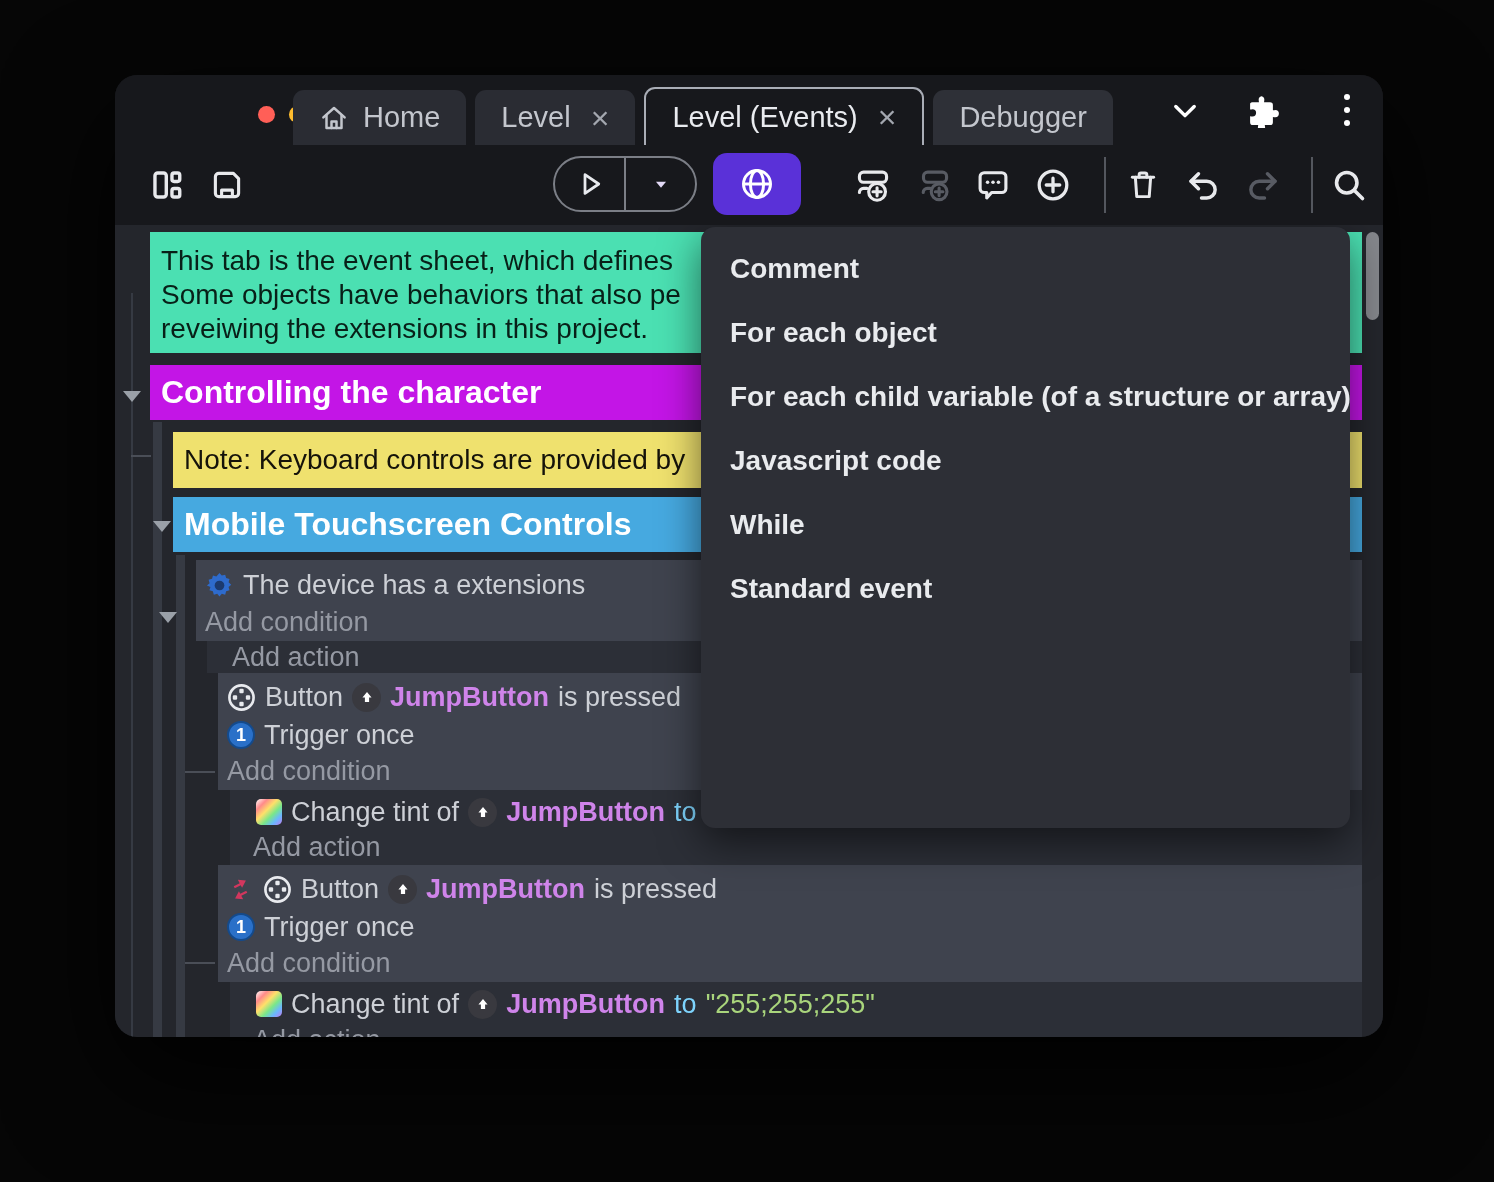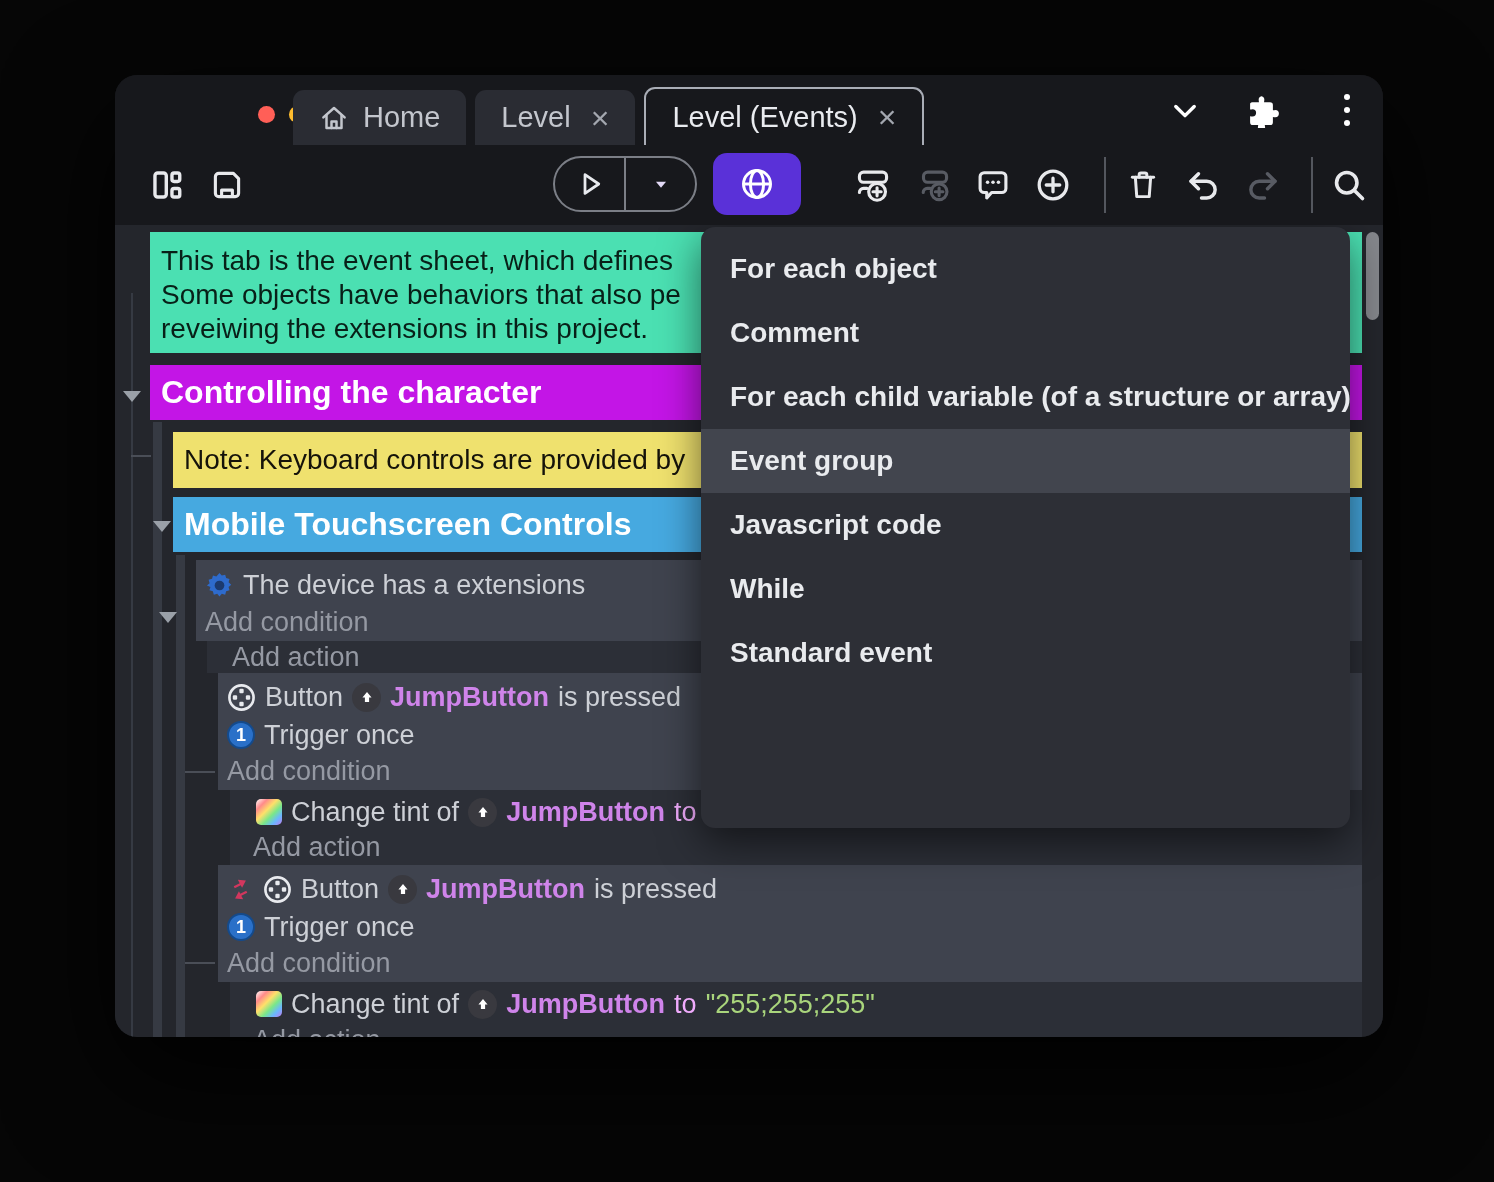--- a/index.html
+++ b/index.html
@@ -35,21 +35,21 @@
   .sheet{position:absolute;left:0;top:150px;right:0;bottom:0;background:#24262c;overflow:hidden;}
   .blk{position:absolute;overflow:hidden;white-space:nowrap;}
   .blk.header{display:flex;align-items:center;padding-left:11px;font-size:32px;font-weight:bold;color:#fff;}
   .blk.note{display:flex;align-items:center;padding-left:11px;font-size:28px;color:#15130a;background:#efe16e;}
   .blk.comment{background:#4be0b2;color:#082018;font-size:28px;line-height:34px;padding:12px 0 0 11px;}
   .blk.cond{background:#3f434e;}
   .blk.act{background:#2c2f37;}
   .row{position:absolute;display:flex;align-items:center;gap:9px;font-size:27px;color:#cdd0d6;white-space:nowrap;}
   .addlbl{color:#9599a3;}
   .inst{color:#cf84ea;font-weight:bold;}
-  .towd{color:#f0abfc;}
+  .towd{color:#7dd3fc;}
   .str{color:#a9d57c;}
   .badge{width:29px;height:29px;border-radius:50%;background:#39393f;display:inline-flex;
     align-items:center;justify-content:center;flex:0 0 auto;}
   .once{width:28px;height:28px;border-radius:50%;background:#2a70c8;border:2px solid #144a8b;color:#fff;
     font-weight:bold;font-size:18px;display:inline-flex;align-items:center;justify-content:center;flex:0 0 auto;}
   .tint{width:26px;height:26px;border-radius:5px;flex:0 0 auto;
     background:linear-gradient(135deg,#ffffff 0%,#ff8a8a 22%,#ffe06a 42%,#79e78a 62%,#6ab8ff 80%,#c07af0 100%);}
   .gut{position:absolute;background:#363a43;}
   .tickline{position:absolute;height:2px;background:#4a4e57;}
   .tri{position:absolute;width:0;height:0;border-left:9px solid transparent;border-right:9px solid transparent;
@@ -84,20 +84,23 @@
         <span>Home</span>
       </div>
       <div class="tab">
         <span>Level</span>
         <span class="close">×</span>
       </div>
       <div class="tab active">
         <span>Level (Events)</span>
         <span class="close">×</span>
       </div>
+      <div class="tab plain">
+        <span>Debugger</span>
+      </div>
     </div>
 
     <span class="tb-ic" style="left:1046px;width:48px">
       <svg width="34" height="34" viewBox="0 0 24 24" fill="none" stroke="#fff" stroke-width="2.4" stroke-linecap="round" stroke-linejoin="round">
           <path d="M5.5 9.5 12 16l6.5-6.5"></path>
         </svg>
     </span>
     <span class="tb-ic" style="left:1124px;width:48px">
       <svg width="36" height="36" viewBox="0 0 24 24">
           <path fill="#fff" d="M10.5 2.8a2.4 2.4 0 0 1 2.4 2.4c0 .5-.2 1-.2 1.6h4a1.9 1.9 0 0 1 1.9 1.9v3.5c.6 0 1.1-.2 1.6-.2a2.4 2.4 0 0 1 0 4.8c-.5 0-1-.2-1.6-.2v3.5a1.9 1.9 0 0 1-1.9 1.9h-3.5c0 .6.2 1.1.2 1.6a2.4 2.4 0 0 1-4.8 0c0-.5.2-1 .2-1.6H5.3a1.9 1.9 0 0 1-1.9-1.9v-4c.6 0 1.1.2 1.6.2a2.4 2.4 0 0 0 0-4.8c-.5 0-1 .2-1.6.2v-4A1.9 1.9 0 0 1 5.3 6.8h4c0-.6-.2-1.1-.2-1.6a2.4 2.4 0 0 1 2.4-2.4z"></path>
@@ -358,23 +361,22 @@
         <span class="str">"255;255;255"</span>
       </div>
       <div class="row addlbl" style="left:23px;top:42px;height:32px">
         <span>Add action</span>
       </div>
     </div>
 
     <div class="sb-thumb"></div>
 
     <div class="menu">
+      <div class="mi">Comment</div>
       <div class="mi">For each object</div>
-      <div class="mi">Comment</div>
       <div class="mi">For each child variable (of a structure or array)</div>
-      <div class="mi hl">Event group</div>
       <div class="mi">Javascript code</div>
       <div class="mi">While</div>
       <div class="mi">Standard event</div>
     </div>
 
   </div>
 </div>
 
 </body></html>

